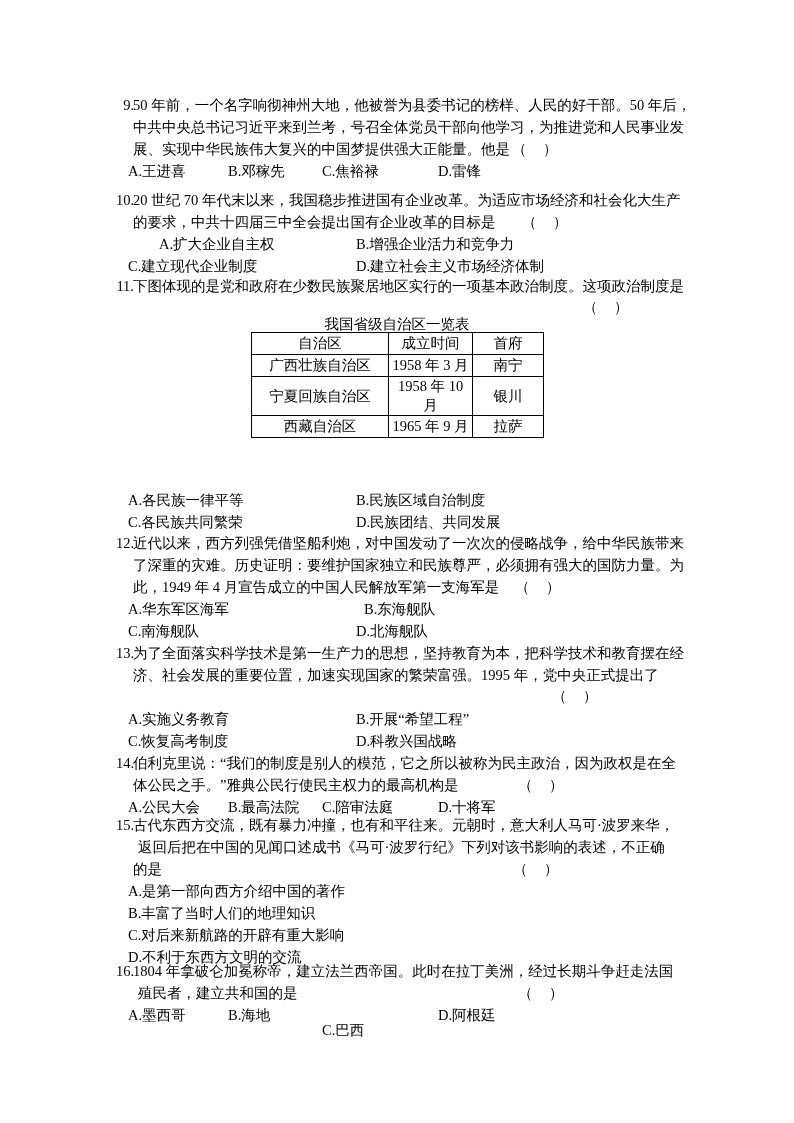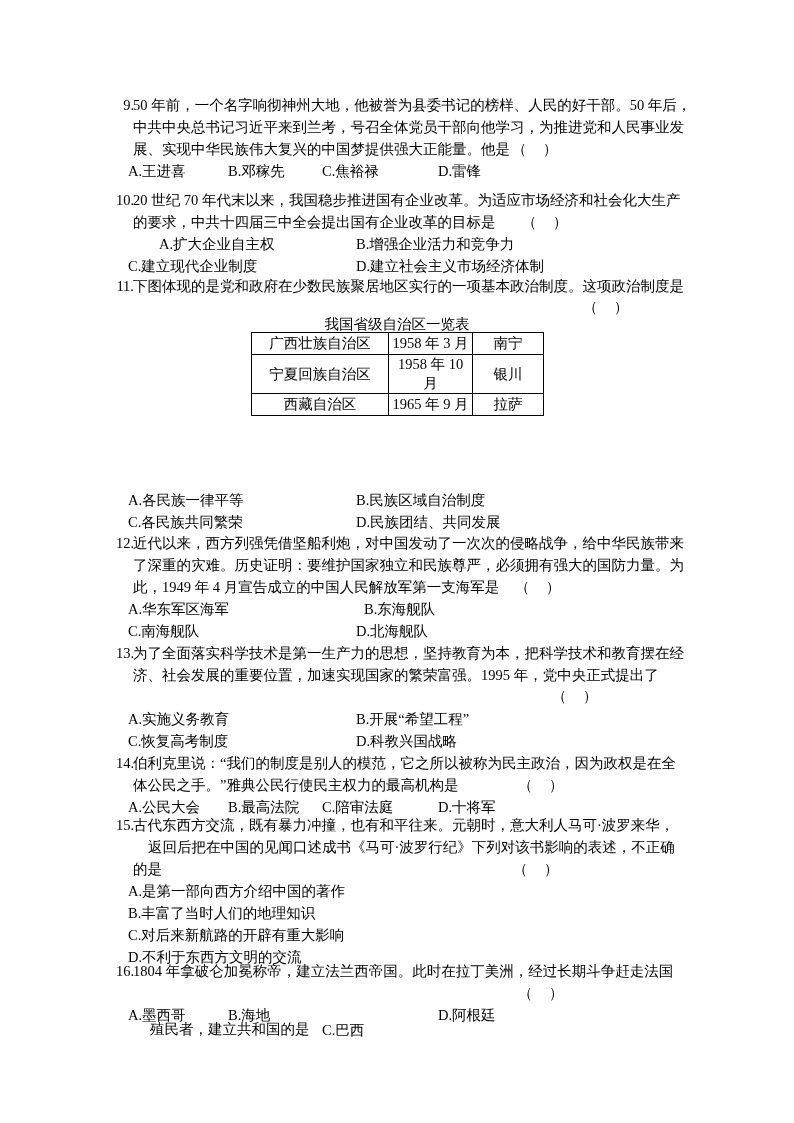--- a/index.html
+++ b/index.html
@@ -96,49 +96,54 @@
         <div class="abs qtext" style="left: 133px; top: 775px;">体公民之手。”雅典公民行使民主权力的最高机构是</div>
         <div class="abs bracket" style="left: 518px; top: 775px;">（　）</div>
         <div class="abs" style="left: 128px; top: 797px;">A.公民大会</div>
         <div class="abs" style="left: 228px; top: 797px;">B.最高法院</div>
         <div class="abs" style="left: 322px; top: 797px;">C.陪审法庭</div>
         <div class="abs" style="left: 438px; top: 797px;">D.十将军</div>
       </div>
       <div>
         <div class="abs qnum" style="left: 90px; top: 815px;">15.</div>
         <div class="abs qtext" style="left: 133px; top: 815px;">古代东西方交流，既有暴力冲撞，也有和平往来。元朝时，意大利人马可·波罗来华，</div>
-        <div class="abs qtext" style="left: 148px; top: 837px;">返回后把在中国的见闻口述成书《马可·波罗行纪》下列对该书影响的表述，不正确</div>
+        <div class="abs qtext" style="left: 138px; top: 837px;">返回后把在中国的见闻口述成书《马可·波罗行纪》下列对该书影响的表述，不正确</div>
         <div class="abs qtext" style="left: 133px; top: 859px;">的是</div>
         <div class="abs bracket" style="left: 513px; top: 859px;">（　）</div>
         <div class="abs" style="left: 128px; top: 881px;">A.是第一部向西方介绍中国的著作</div>
         <div class="abs" style="left: 128px; top: 903px;">B.丰富了当时人们的地理知识</div>
         <div class="abs" style="left: 128px; top: 925px;">C.对后来新航路的开辟有重大影响</div>
         <div class="abs" style="left: 128px; top: 947px;">D.不利于东西方文明的交流</div>
       </div>
       <div>
         <div class="abs qnum" style="left: 90px; top: 961px;">16.</div>
         <div class="abs qtext" style="left: 133px; top: 961px;">1804 年拿破仑加冕称帝，建立法兰西帝国。此时在拉丁美洲，经过长期斗争赶走法国</div>
-        <div class="abs qtext" style="left: 150px; top: 983px; margin-top: 36px;">殖民者，建立共和国的是</div>
+        <div class="abs qtext" style="left: 138px; top: 983px;">殖民者，建立共和国的是</div>
         <div class="abs bracket" style="left: 518px; top: 983px;">（　）</div>
         <div class="abs" style="left: 128px; top: 1005px;">A.墨西哥</div>
         <div class="abs" style="left: 228px; top: 1005px;">B.海地</div>
         <div class="abs" style="left: 322px; top: 1005px; margin-top: 15px;">C.巴西</div>
         <div class="abs" style="left: 438px; top: 1005px;">D.阿根廷</div>
       </div>
     </div>
 
   <div class="abs rg-title" style="left:251px; top:314px;">我国省级自治区一览表</div>
 
   <table class="rg" style="position:absolute; left:251px; top:332px; width:292px;">
     <colgroup>
       <col style="width:137px">
         <col style="width:84px">
         <col style="width:71px">
     </colgroup>
     <tbody id="rg-body">
+        <tr>
+          <td>自治区</td>
+          <td>成立时间</td>
+          <td>首府</td>
+        </tr>
         <tr>
           <td>广西壮族自治区</td>
           <td>1958 年 3 月</td>
           <td>南宁</td>
         </tr>
         <tr>
           <td>宁夏回族自治区</td>
           <td>1958 年 10 月</td>
           <td>银川</td>
         </tr>

